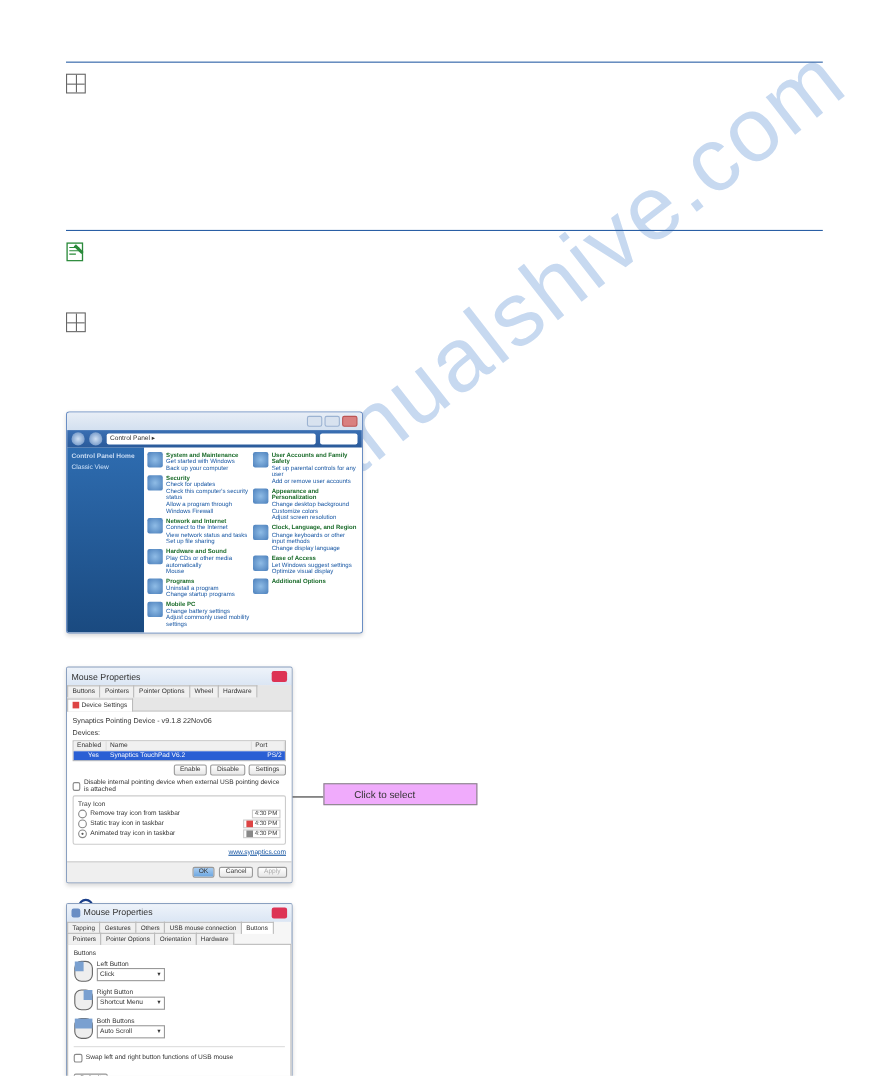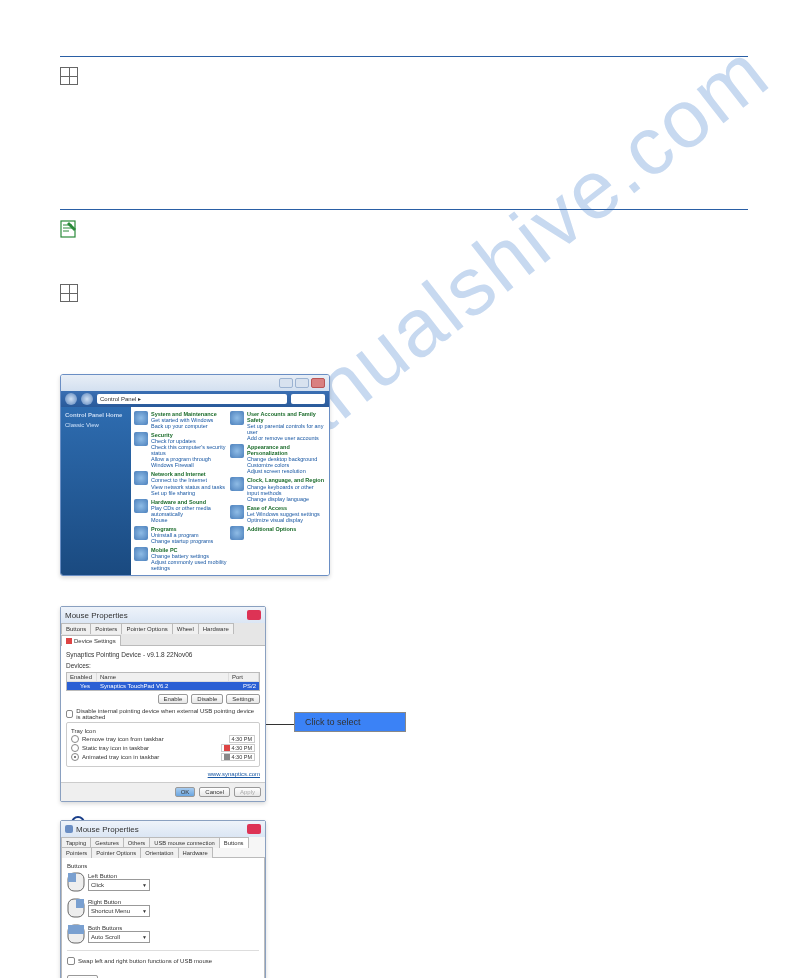--- a/index.html
+++ b/index.html
@@ -86,21 +86,21 @@
   .rad { width:8px; height:8px; border:1px solid #888; background:#fff; border-radius:50%; display:inline-block; position:relative; }
   .rad.on::after { content:""; position:absolute; inset:2px; background:#555; border-radius:50%; }
   .tray-row { display:flex; justify-content:space-between; align-items:center; font-size:6px; margin:1px 0; }
   .tray-prev { font-size:5.5px; border:1px solid #ccc; padding:0 2px; display:flex; align-items:center; gap:2px; }
   .tray-prev .sq { width:6px; height:6px; background:#d44; }
   .link { color:#1857a3; text-decoration:underline; font-size:6px; text-align:right; margin-top:4px; }
   .mp-footer { background:#efefef; border-top:1px solid #ccc; padding:4px; display:flex; justify-content:flex-end; gap:4px; }
 
   .callout-circle { position:absolute; width:14px; height:14px; border:2px solid #1a3f8a; border-radius:50%; left:5px; top:108px; }
   .callout-line { position:absolute; height:1px; background:#333; }
-  .callout-label { position:absolute; font-size:9px; border:1px solid #888; background:#3b82f6; padding:4px 10px; width:112px; }
+  .callout-label { position:absolute; font-size:9px; border:1px solid #888; background:#f0abfc; padding:4px 27px; width:140px; }
 
   
   .alps-body { background:#f6f6f6; }
   .alps-tabs { display:flex; flex-wrap:wrap; font-size:5.8px; }
   .alps-tabs .tab { padding:2px 4px; border:1px solid #bbb; background:#f0f0f0; border-bottom:none; margin:0 -1px -1px 0; }
   .alps-tabs .tab.active { background:#fff; }
   .alps-content { background:#fff; border:1px solid #bbb; padding:5px; display:flex; gap:6px; }
   .alps-left { flex:1; }
   .alps-right { width:80px; font-size:6px; text-align:center; }
   .btn-group-label { font-size:6px; color:#333; margin-bottom:3px; }

